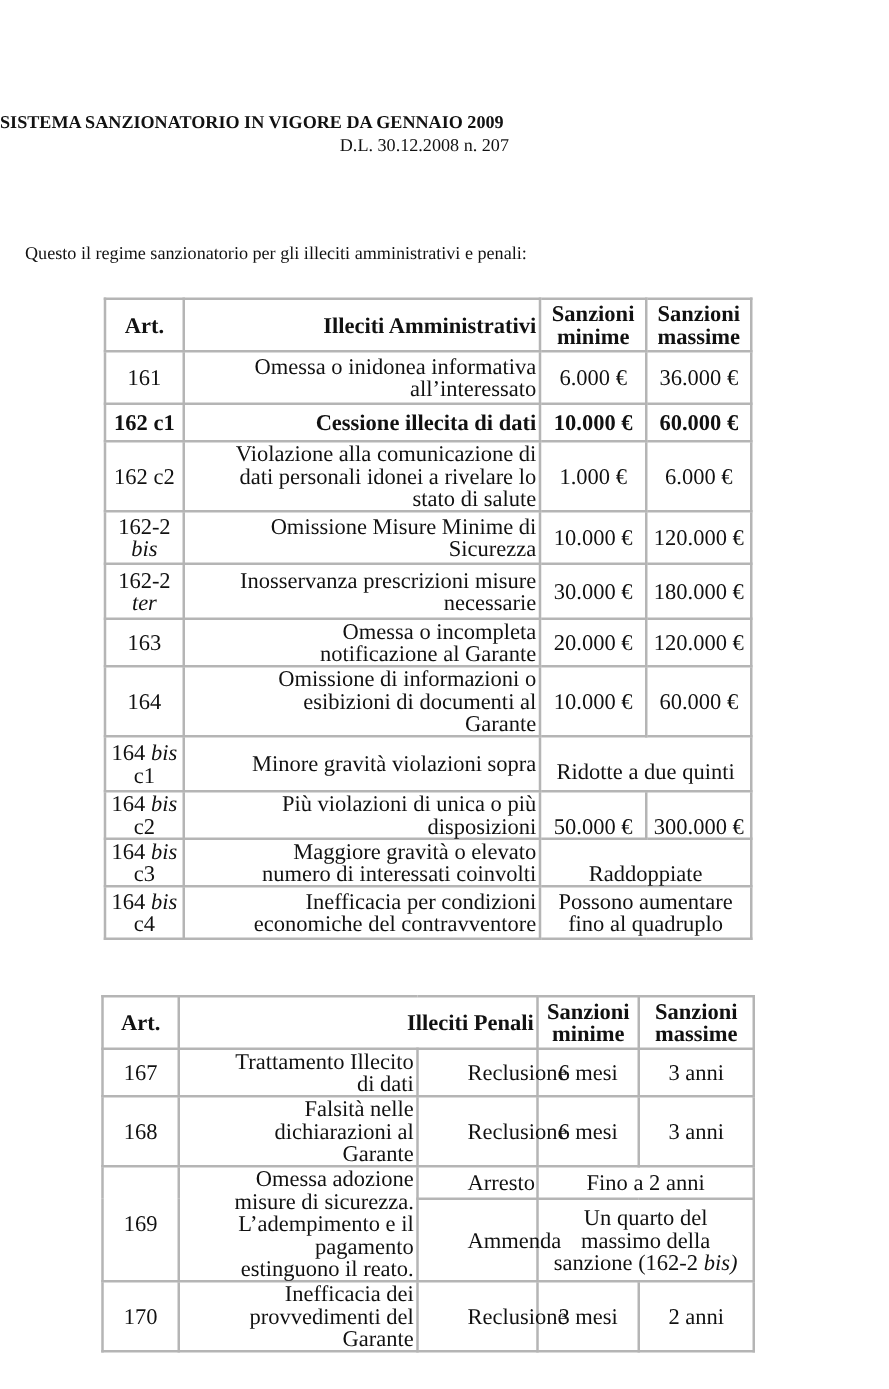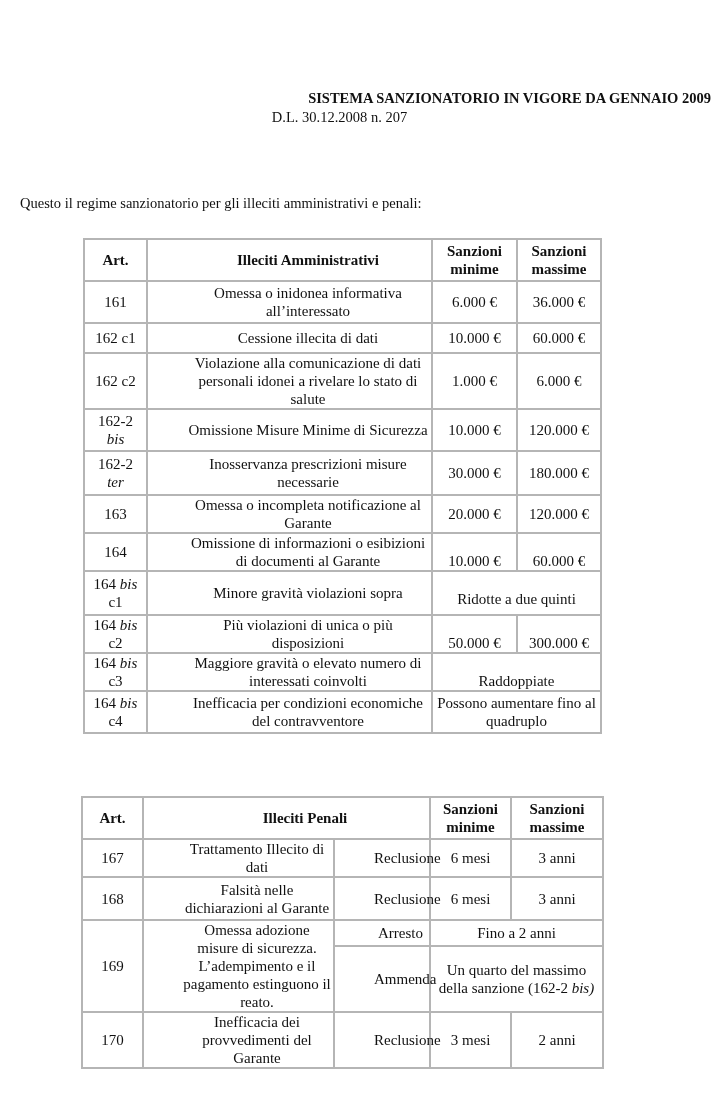--- a/index.html
+++ b/index.html
@@ -3,50 +3,50 @@
 <meta charset="utf-8">
 <style>
   html, body { margin: 0; padding: 0; background: #ffffff; }
   body {
     width: 711px; height: 1111px; position: relative; overflow: hidden;
     font-family: "Liberation Serif", "DejaVu Serif", serif;
     color: #111111; font-size: 14.5px;
   }
   .title {
     position: absolute; left: 0; width: 711px; top: 90px;
-    text-align: right; font-weight: bold; font-size: 14.5px;
+    text-align: left; font-weight: bold; font-size: 14.5px;
   }
   .subtitle {
     position: absolute; left: 0; width: 679px; top: 109px;
     text-align: center; font-size: 14.5px;
   }
   .intro {
     position: absolute; left: 20px; top: 164px; font-size: 14.5px; margin-top: 31px;
   }
   table {
     position: absolute; border-collapse: collapse; table-layout: fixed;
-    font-size: 15px; line-height: 18px;
+    font-size: 18px; line-height: 18px;
   }
   td, th {
     border: 2px solid #b5b5b5; padding: 0 2px; vertical-align: middle;
   }
   th { font-weight: bold; }
   .c { text-align: center; }
-  .l { text-align: center; padding-left: 39px; }
+  .l { text-align: right; padding-left: 39px; }
   .top { vertical-align: top; padding-top: 18px; }
   .hdr th { padding-top: 2px; padding-bottom: 2px; }
   i { font-style: italic; }
 
   #t-admin { left: 83px; top: 238px; width: 517px; }
   #t-admin col.c1 { width: 63px; }
   #t-admin col.c2 { width: 285px; }
   #t-admin col.c3 { width: 85px; }
   #t-admin col.c4 { width: 84px; }
   #t-admin tr.h42 { height: 42px; }
-  #t-admin tr.h30 { height: 30px; }
+  #t-admin tr.h30 { height: 30px; font-weight: bold; }
   #t-admin tr.h44 { height: 44px; }
   #t-admin tr.h43 { height: 27px; }
 
   #t-pen { left: 81px; top: 796px; width: 521px; }
   #t-pen col.c1 { width: 61px; }
   #t-pen col.c2 { width: 191px; }
   #t-pen col.c3 { width: 96px; }
   #t-pen col.c4 { width: 81px; }
   #t-pen col.c5 { width: 92px; }
   #t-pen tr.h42 { height: 42px; }

